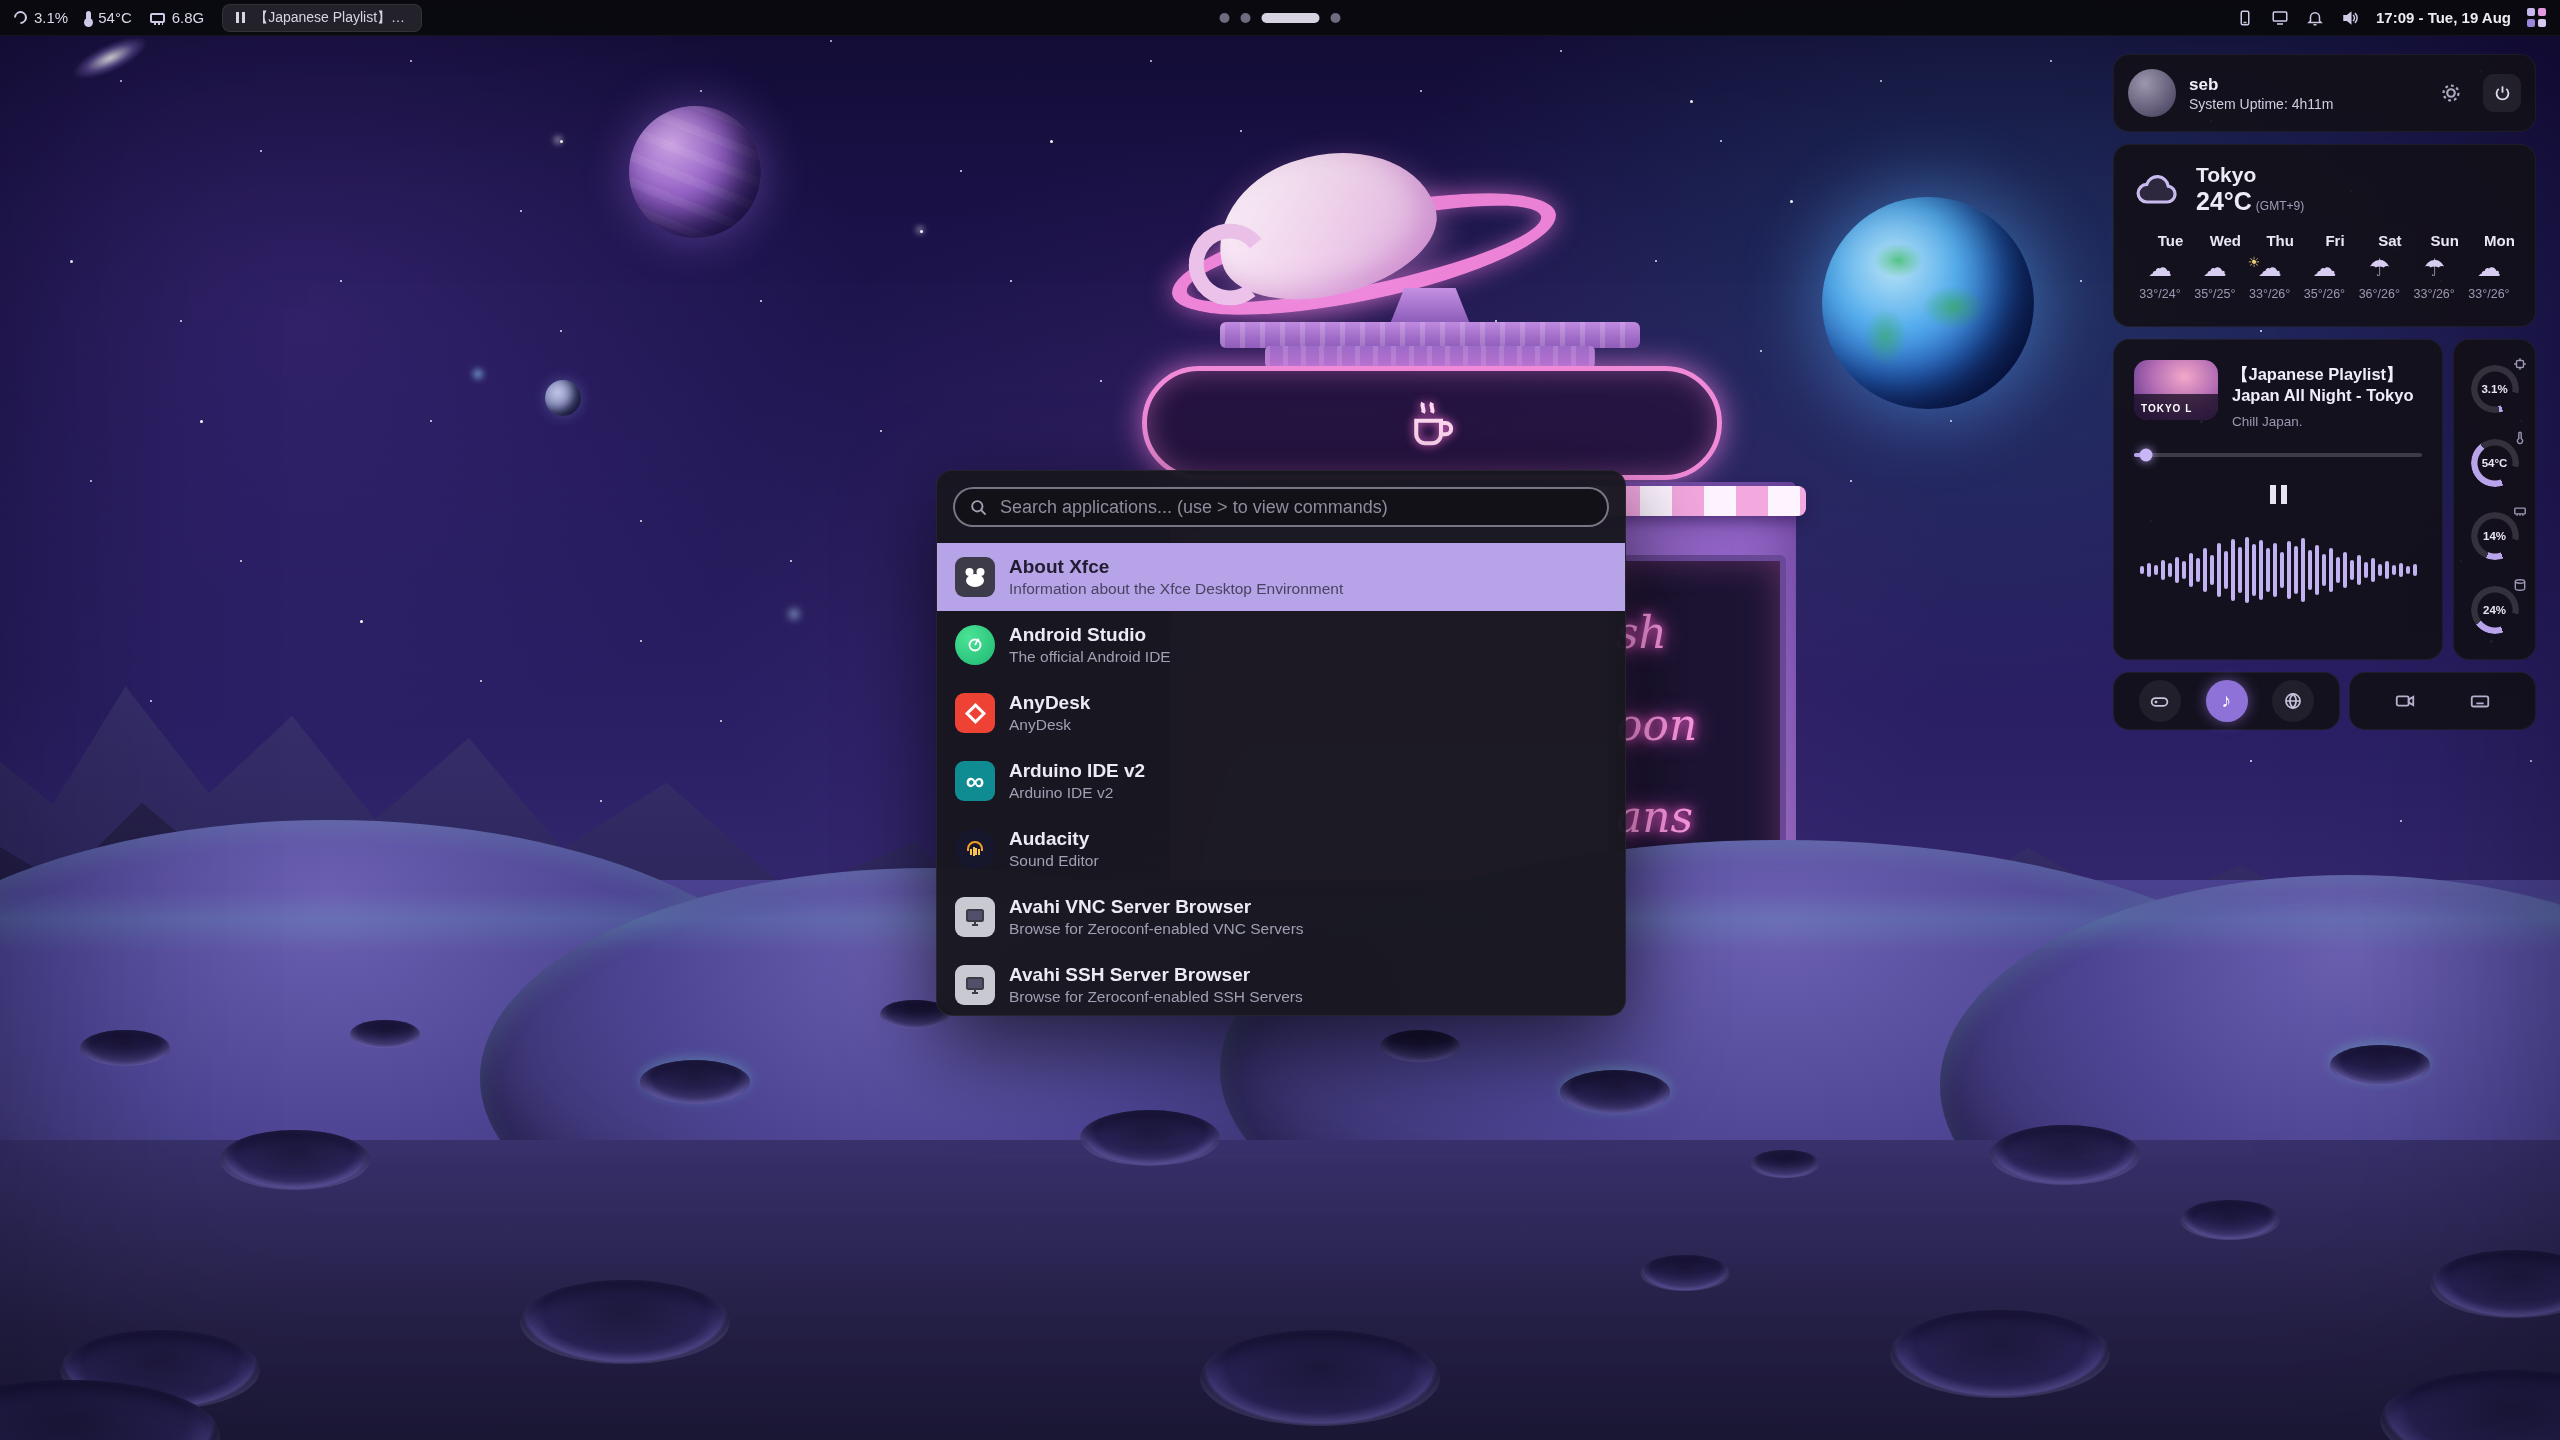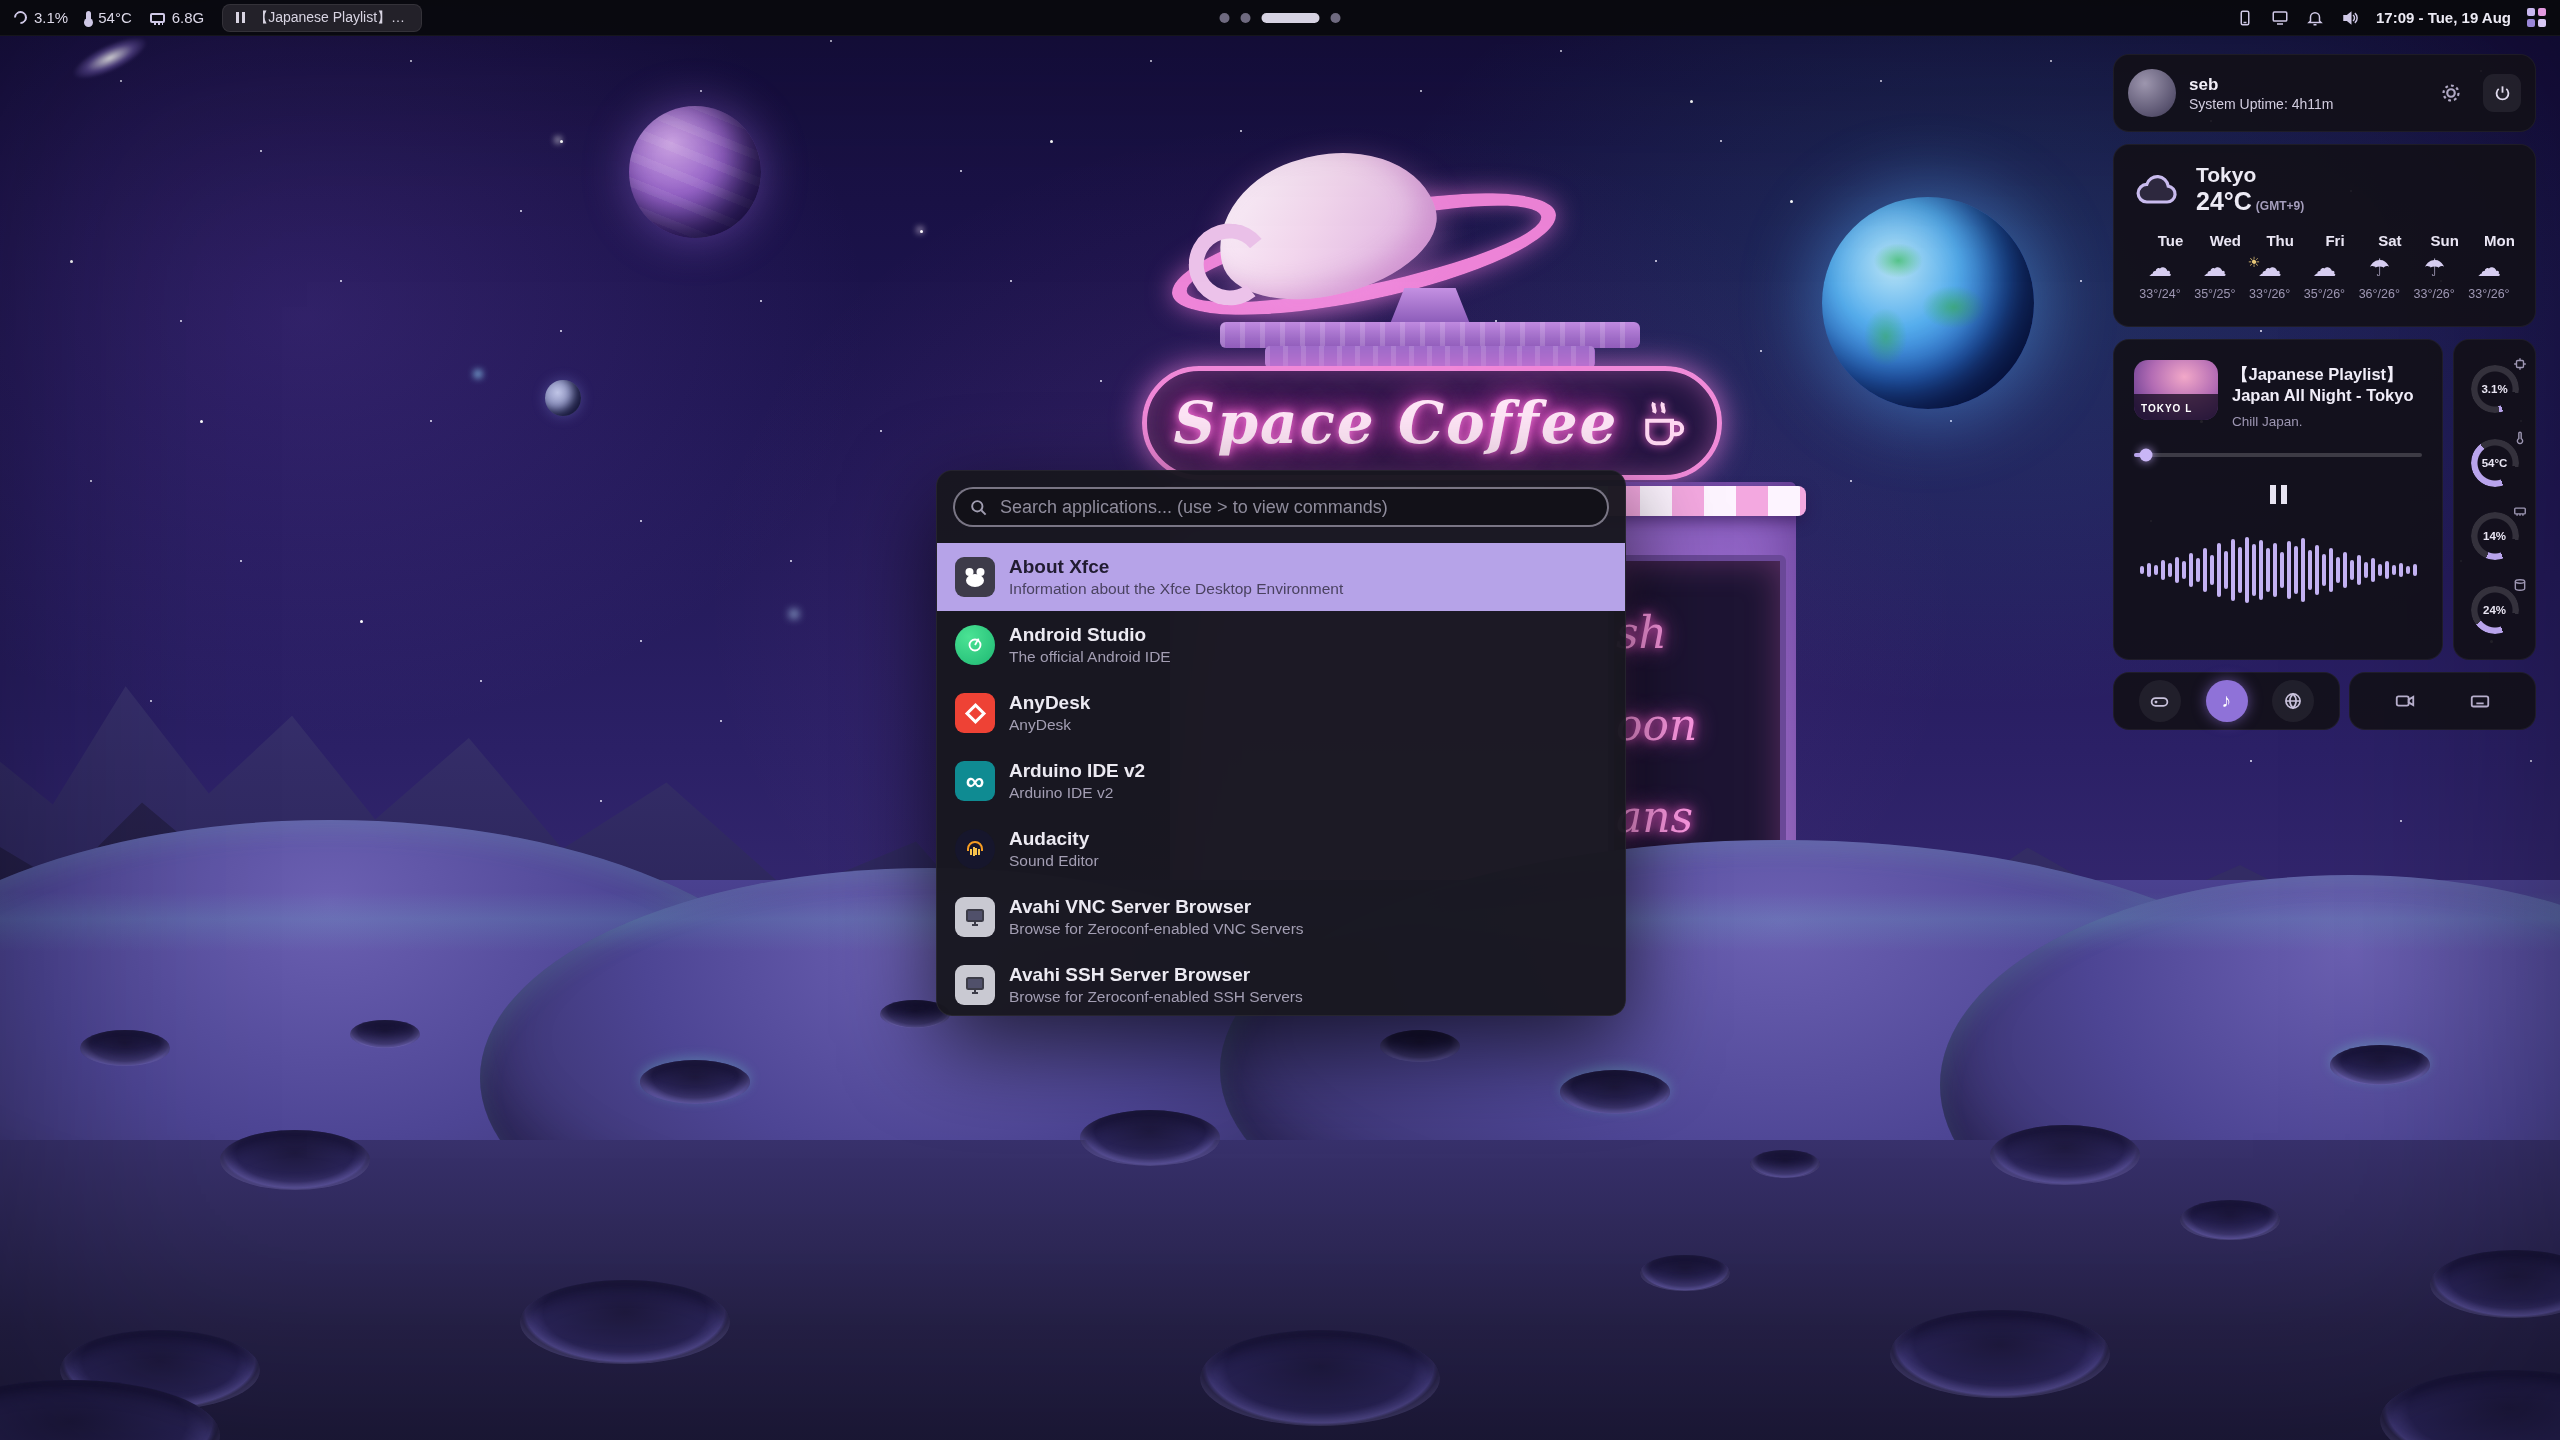--- a/index.html
+++ b/index.html
@@ -166,21 +166,21 @@
     background:radial-gradient(circle at 35% 30%,#9d96ae,#5a5470 70%,#3c3850);}
   .pr-texts{display:flex;flex-direction:column;gap:4px;flex:1;min-width:0;}
   .pr-name{font-size:17px;font-weight:700;color:#f2eff8;line-height:1;}
   .pr-uptime{font-size:14px;color:#d2cde0;line-height:1;}
   .icon-btn{width:38px;height:38px;border-radius:11px;display:flex;align-items:center;justify-content:center;flex:none;}
   .icon-btn.boxed{background:rgba(255,255,255,.07);}
   .weather{height:183px;padding:18px 20px;margin-bottom:12px;}
   .w-head{display:flex;align-items:center;gap:14px;}
   .w-city{font-size:21px;font-weight:700;line-height:1.15;}
   .w-temp{font-size:25px;font-weight:800;line-height:1.15;}
-  .w-tz{font-size:12px;font-weight:700;color:#a49dbb;margin-left:4px;margin-top:41px;}
+  .w-tz{font-size:12px;font-weight:400;color:#a49dbb;margin-left:4px;margin-top:41px;}
   .w-row{display:flex;justify-content:space-between;margin-top:16px;}
   .w-col{display:flex;flex-direction:column;align-items:center;gap:5px;width:52px;}
   .w-day{font-size:15px;font-weight:600;color:#eae6f4;margin-left:21px;}
   .w-ic{font-size:24px;line-height:28px;height:28px;color:#d6cdf0;position:relative;
     font-family:"DejaVu Sans",sans-serif;}
   .w-ic .sun{position:absolute;font-size:14px;color:#e8c87a;left:-10px;top:-6px;}
   .w-temps{font-size:12.5px;color:#9d96b2;white-space:nowrap;}
   .music-row{display:flex;gap:10px;margin-bottom:12px;}
   .player{width:330px;height:321px;padding:20px;}
   .p-top{display:flex;gap:14px;}
@@ -234,21 +234,20 @@
     <div class="m2"></div>
     <div class="m3"></div>
 
     <div class="shop">
       <div class="cup-ring"></div>
       <div class="cup"></div>
       <div class="pedestal"></div>
       <div class="roof1"></div>
       <div class="roof2"></div>
       <div class="sign">
-        <span class="sign-text">Space Coffee</span>
         <svg width="54" height="54" viewBox="0 0 24 24" fill="none" stroke="#ffd9f2" stroke-width="1.8" style="filter:drop-shadow(0 0 5px #ff6fd8);">
           <path d="M5 11h11v6a4 4 0 0 1-4 4H9a4 4 0 0 1-4-4z"></path>
             <path d="M16 12h2a2.5 2.5 0 0 1 0 5h-2"></path>
           <path d="M8 3c-1 2 1 2.4 0 4.5M12 3c-1 2 1 2.4 0 4.5"></path>
         </svg>
       </div>
       <div class="facade"></div>
       <div class="awning"></div>
       <div class="swindow">
         <span>sh</span>

